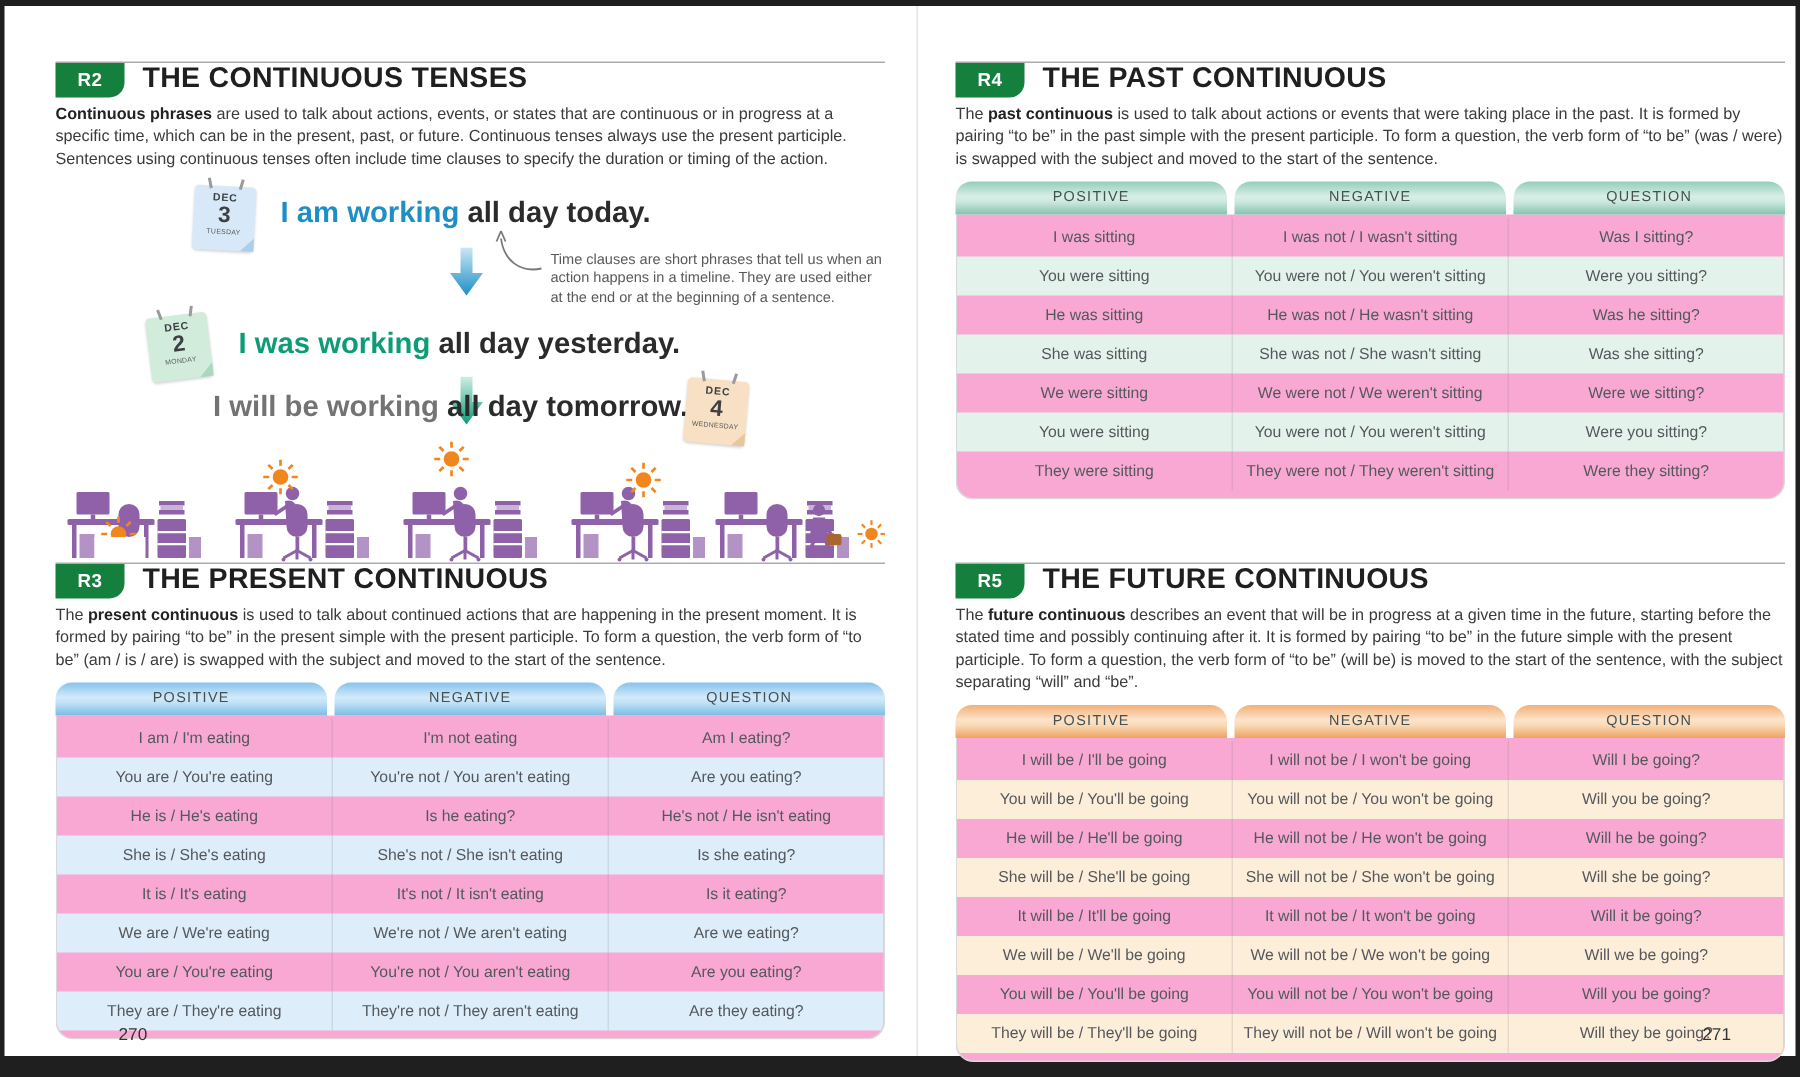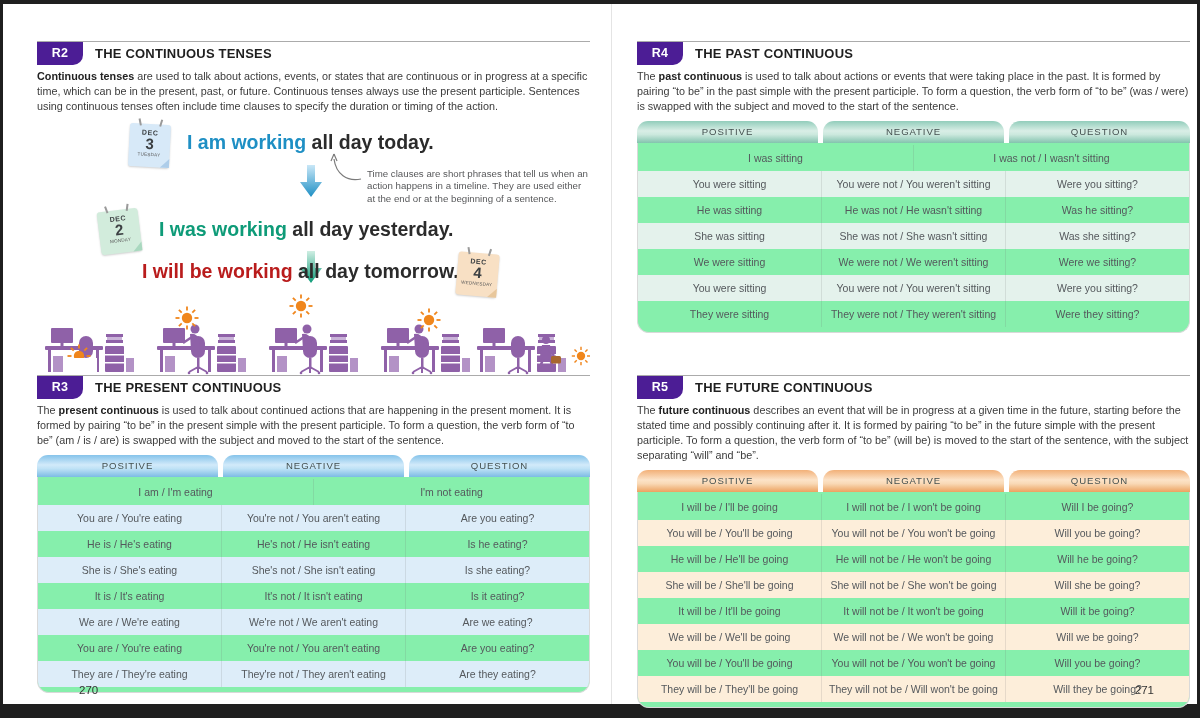--- a/index.html
+++ b/index.html
@@ -6,32 +6,32 @@
   .screen{position:relative;width:1200px;height:718px;background:#1f1f1f;overflow:hidden;
           font-family:"Liberation Sans", sans-serif;}
   .paper{position:absolute;left:3px;right:3px;top:4px;bottom:14px;background:#ffffff;}
   .gutter{position:absolute;left:608px;top:0;bottom:0;width:1px;background:#e4e4e4;}
   .pagecol{position:absolute;top:0;width:553px;height:100%;}
   .pagecol.left{left:34px;}
   .pagecol.right{left:634px;}
   .section{position:absolute;left:0;width:553px;}
   .rule{border-top:1px solid #ababab;position:absolute;left:0;right:0;top:0;}
   .head-row{position:relative;display:flex;align-items:center;gap:12px;height:24px;}
-  .badge{background:#4c1d95;color:#ffffff;font-weight:bold;font-size:12.5px;
+  .badge{background:#15803d;color:#ffffff;font-weight:bold;font-size:12.5px;
          width:46px;height:23px;display:flex;align-items:center;justify-content:center;
          border-radius:0 0 10px 0;letter-spacing:.3px;}
-  .sec-title{font-size:13px;font-weight:bold;color:#1f1f1f;letter-spacing:.2px;}
+  .sec-title{font-size:19px;font-weight:bold;color:#1f1f1f;letter-spacing:.2px;}
   .intro{font-size:10.8px;line-height:1.38;color:#3b3b3b;margin:4px 0 0 0;}
   .intro b{color:#222;}
   
   .diagram{position:relative;height:262px;margin-top:4px;}
   .sentence{position:absolute;font-size:19.5px;font-weight:bold;color:#2b2b2b;white-space:nowrap;}
   .hl-blue{color:#1e8fc4;}
   .hl-green{color:#0e9b78;}
-  .hl-orange{color:#b91c1c;}
+  .hl-orange{color:#737373;}
   .cal{position:absolute;width:41px;height:43px;border-radius:3px;
        display:flex;flex-direction:column;align-items:center;
        box-shadow:0 1px 2px rgba(0,0,0,.18);}
   .cal::after{content:"";position:absolute;right:0;bottom:0;width:0;height:0;border-style:solid;
        border-width:0 0 9px 9px;border-color:transparent transparent var(--fold) transparent;}
   .cal-blue{background:#d7e9f8;--fold:#aecdе9;--fold:#aecde9;}
   .cal-green{background:#d2ecdc;--fold:#a9d8bf;}
   .cal-tan{background:#f8e0c4;--fold:#e8c79c;}
   .pin{position:absolute;top:-5px;width:2px;height:7px;background:#9a9a9a;}
   .pin-l{left:9px;transform:rotate(-14deg);}
@@ -41,21 +41,21 @@
   .cal-weekday{font-size:4.6px;color:#5a5a5a;letter-spacing:.2px;}
   .dn-arrow{position:absolute;}
   .annotation{position:absolute;display:flex;align-items:flex-start;}
   .annotation-text{font-size:9.7px;line-height:1.32;color:#58595b;width:222px;margin-left:4px;margin-top:16px;}
   
   .gtable{margin-top:7px;}
   .tabs{display:flex;gap:5px;}
   .tab{flex:1;height:22px;border-radius:11px 11px 0 0;display:flex;align-items:center;justify-content:center;
        font-size:9.6px;letter-spacing:.9px;color:#44504f;font-weight:normal;background:var(--tabgrad);}
   .tbody{border:1px solid #d9d9d9;border-top:none;border-radius:0 0 12px 12px;
-         padding:2px 0 5px 0;background:#86efac;overflow:hidden;}
+         padding:2px 0 5px 0;background:#f9a8d4;overflow:hidden;}
   .t-row{display:flex;height:26px;}
   .t-row:nth-child(even){background:var(--stripe);}
   .t-cell{flex:1;display:flex;align-items:center;justify-content:center;
           font-size:10.5px;color:#54585c;text-align:center;}
   .t-cell + .t-cell{border-left:1px solid rgba(110,110,110,.16);}
   .r3tbl{--tabgrad:linear-gradient(180deg,#85c3ea 0%,#d2eafa 45%,#bfe2f6 62%,#7cbbe4 100%);--stripe:#ddedf9;}
   .r4tbl{--tabgrad:linear-gradient(180deg,#92cdbb 0%,#d9eee6 45%,#cbe8dd 62%,#83c3ae 100%);--stripe:#e4f2ec;}
   .r5tbl{--tabgrad:linear-gradient(180deg,#f2b078 0%,#fce3c8 45%,#f9d9b6 62%,#eca260 100%);--stripe:#fdeeda;}
   .pagenum{position:absolute;bottom:8px;font-size:11.5px;color:#333;}
   .pagenum.pl{left:42px;margin-top:36px;}
@@ -132,21 +132,21 @@
 </svg>
 
 <div class="pagecol left">
 
   <div class="section" style="top:37px;">
     <div class="rule"></div>
     <div class="head-row">
       <div class="badge">R2</div>
       <div class="sec-title">THE CONTINUOUS TENSES</div>
     </div>
-    <p class="intro"><b>Continuous tenses</b><span> are used to talk about actions, events, or states that are continuous or in progress at a specific time, which can be in the present, past, or future. Continuous tenses always use the present participle. Sentences using continuous tenses often include time clauses to specify the duration or timing of the action.</span></p>
+    <p class="intro"><b>Continuous phrases</b><span> are used to talk about actions, events, or states that are continuous or in progress at a specific time, which can be in the present, past, or future. Continuous tenses always use the present participle. Sentences using continuous tenses often include time clauses to specify the duration or timing of the action.</span></p>
 
     <div class="diagram">
 
       <div class="cal cal-blue" style="left:92px;top:6px;transform:rotate(3deg);">
         <span class="pin pin-l"></span>
               <span class="pin pin-r"></span>
         <span class="cal-month">DEC</span>
         <span class="cal-day">3</span>
         <span class="cal-weekday">TUESDAY</span>
       </div>
@@ -227,30 +227,31 @@
     <div class="gtable r3tbl">
       <div class="tabs">
         <div class="tab">POSITIVE</div>
         <div class="tab">NEGATIVE</div>
         <div class="tab">QUESTION</div>
       </div>
       <div class="tbody">
               <div class="t-row">
                 <div class="t-cell">I am / I'm eating</div>
                 <div class="t-cell">I'm not eating</div>
+                <div class="t-cell">Am I eating?</div>
               </div>
               <div class="t-row">
                 <div class="t-cell">You are / You're eating</div>
                 <div class="t-cell">You're not / You aren't eating</div>
                 <div class="t-cell">Are you eating?</div>
               </div>
               <div class="t-row">
                 <div class="t-cell">He is / He's eating</div>
+                <div class="t-cell">Is he eating?</div>
                 <div class="t-cell">He's not / He isn't eating</div>
-                <div class="t-cell">Is he eating?</div>
               </div>
               <div class="t-row">
                 <div class="t-cell">She is / She's eating</div>
                 <div class="t-cell">She's not / She isn't eating</div>
                 <div class="t-cell">Is she eating?</div>
               </div>
               <div class="t-row">
                 <div class="t-cell">It is / It's eating</div>
                 <div class="t-cell">It's not / It isn't eating</div>
                 <div class="t-cell">Is it eating?</div>
@@ -290,20 +291,21 @@
     <div class="gtable r4tbl">
       <div class="tabs">
         <div class="tab">POSITIVE</div>
         <div class="tab">NEGATIVE</div>
         <div class="tab">QUESTION</div>
       </div>
       <div class="tbody">
               <div class="t-row">
                 <div class="t-cell">I was sitting</div>
                 <div class="t-cell">I was not / I wasn't sitting</div>
+                <div class="t-cell">Was I sitting?</div>
               </div>
               <div class="t-row">
                 <div class="t-cell">You were sitting</div>
                 <div class="t-cell">You were not / You weren't sitting</div>
                 <div class="t-cell">Were you sitting?</div>
               </div>
               <div class="t-row">
                 <div class="t-cell">He was sitting</div>
                 <div class="t-cell">He was not / He wasn't sitting</div>
                 <div class="t-cell">Was he sitting?</div>

